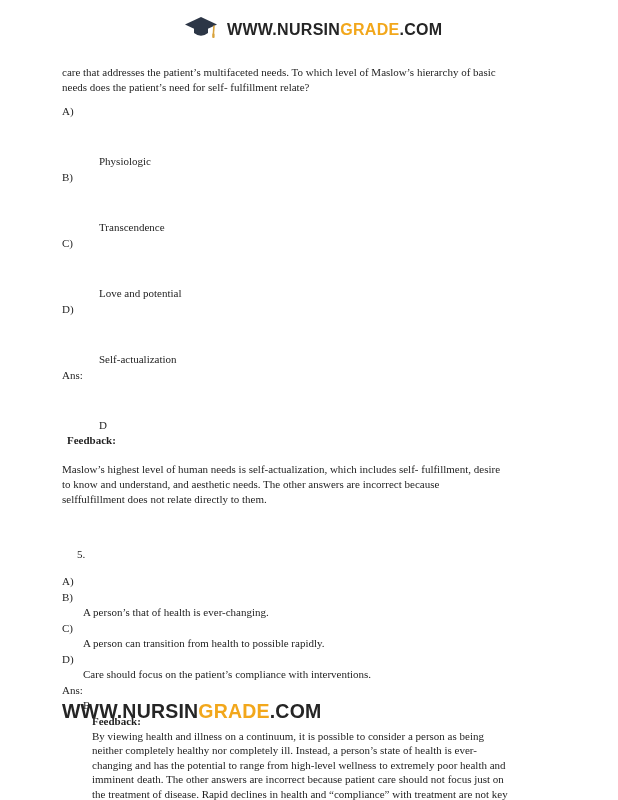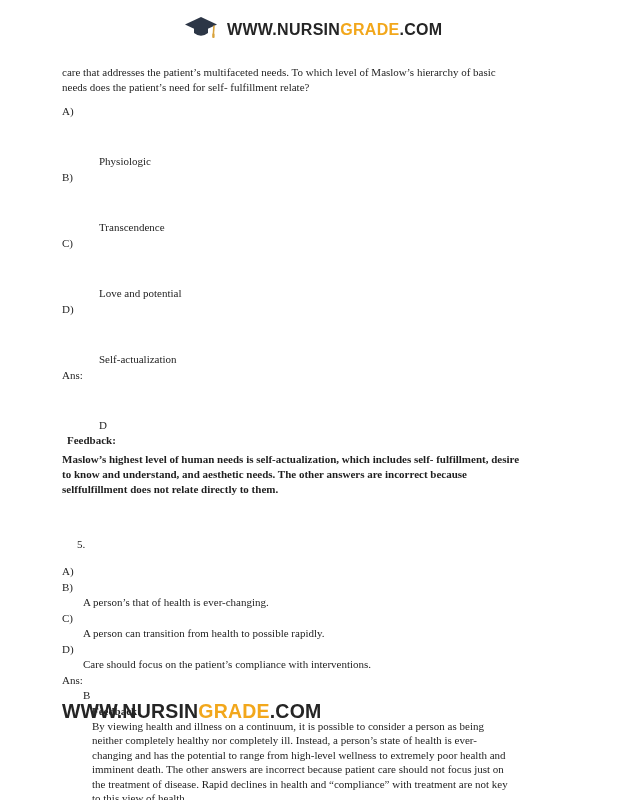--- a/index.html
+++ b/index.html
@@ -63,21 +63,21 @@
   .pre { white-space: pre; }
 
   .q4-lines { margin-top: 8px; line-height: 16.5px; }
   .q5-lines { margin-top: 12px; line-height: 15.5px; }
 
   .indent37 { padding-left: 37px; margin-top: 33px; }
   .indent21 { padding-left: 21px; }
 
   .fb-label { font-weight: bold; }
   .q4-fb-label { padding-left: 5px; line-height: 15px; }
-  .q4-fb-text { margin-top: 4px; font-weight: bold; }
+  .q4-fb-text { margin-top: 14px; }
 
   .q5-number { margin-top: 40px; padding-left: 15px; }
 
   .q5-feedback { margin-left: 30px; line-height: 14.5px; }
   .q5-feedback .fb-label { line-height: 15px; }
 </style>
 </head>
 <body>
 
 <div class="page">

